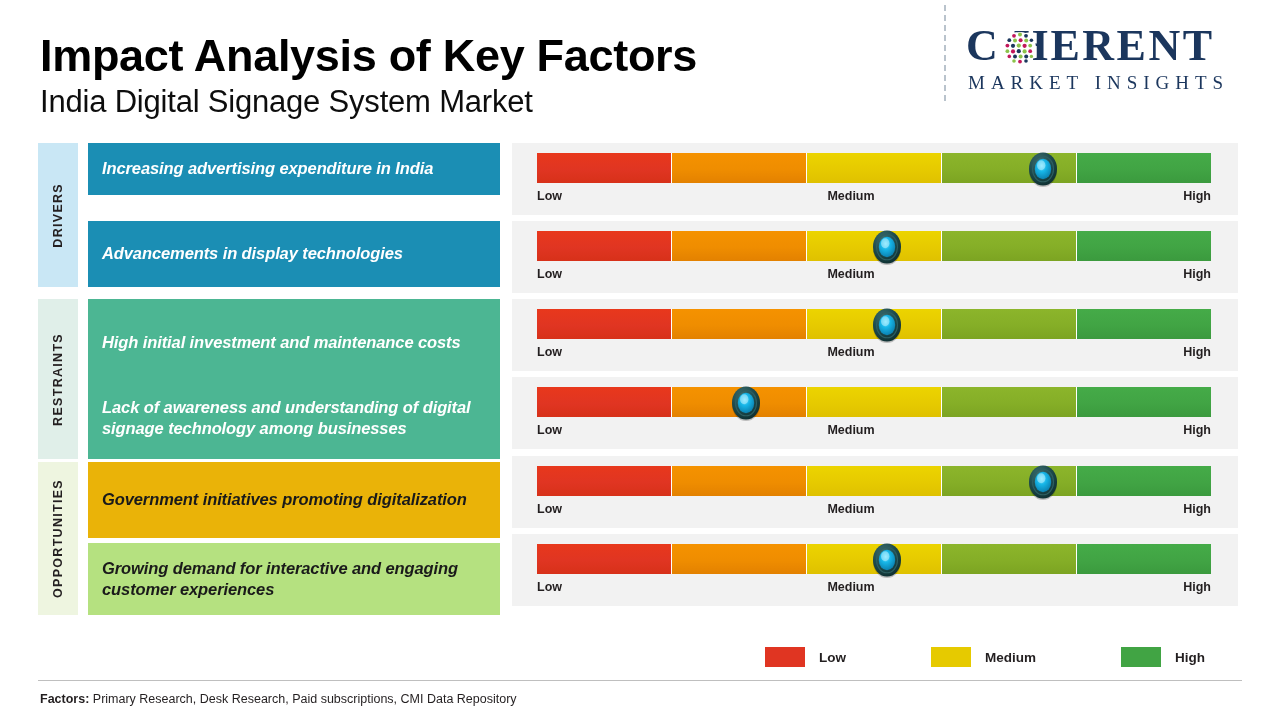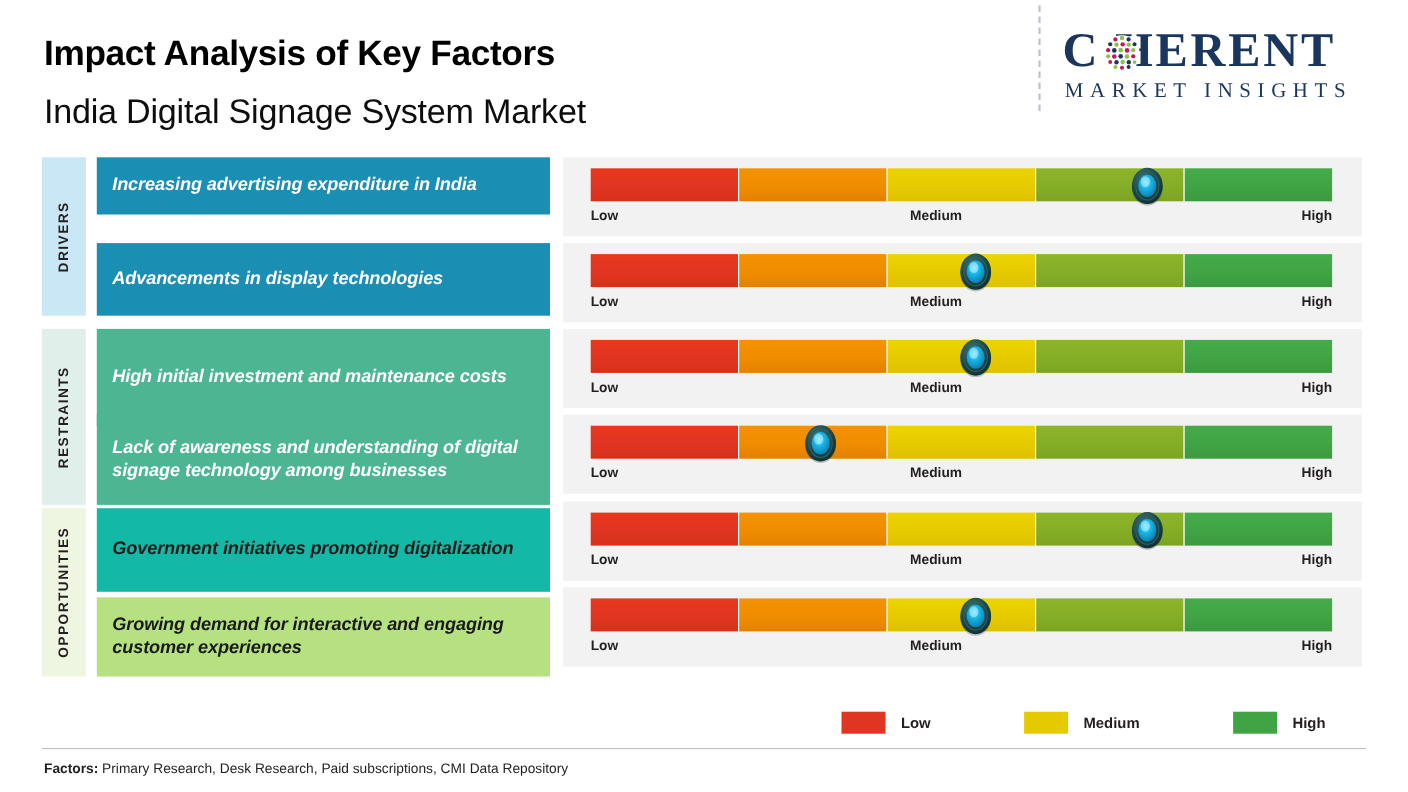--- a/index.html
+++ b/index.html
@@ -12,21 +12,21 @@
     height: 720px;
     position: relative;
     font-family: "Liberation Sans", sans-serif;
     overflow: hidden;
   }
 
   
   #header { position: absolute; left: 0; top: 0; width: 1280px; height: 132px; }
   #title-main {
     position: absolute; left: 40px; top: 30px;
-    font-size: 32px; font-weight: bold; color: #000000;
+    font-size: 45px; font-weight: bold; color: #000000;
     letter-spacing: -0.3px; white-space: nowrap;
   }
   #title-sub {
     position: absolute; left: 40px; top: 84px;
     font-size: 31px; font-weight: normal; color: #0d0d0d;
     letter-spacing: -0.2px; white-space: nowrap;
   }
 
   
   #logo-divider {
@@ -318,21 +318,21 @@
               <stop offset="100%" stop-color="#0d2d2f"></stop>
             </radialGradient>
           </defs>
           <ellipse cx="19" cy="20.5" rx="14" ry="16.5" fill="#000000" opacity="0.22"></ellipse>
           <ellipse cx="19" cy="19" rx="14" ry="16.5" fill="url(#rg3)"></ellipse>
           <ellipse cx="19" cy="19" rx="10.5" ry="12.8" fill="none" stroke="#2e5f61" stroke-width="1.1"></ellipse>
           <ellipse cx="19" cy="19" rx="8.2" ry="10.2" fill="url(#mg3)"></ellipse>
           <ellipse cx="17.2" cy="15.2" rx="4.2" ry="5.0" fill="#b8f0ff" opacity="0.55"></ellipse>
         </svg></div>
     </div>
-    <div class="factor-box" style="top: 322px; height: 76px; background: #14b8a6;">
+    <div class="factor-box" style="top: 322px; height: 76px; background: #eab308;">
       <span style="color: rgb(26, 26, 26);">Government initiatives promoting digitalization</span>
     </div>
     <div class="gauge-panel" style="top: 316px; height: 72px;">
       <div class="gauge-bar">
         <div class="seg seg-0"></div>
         <div class="seg seg-1"></div>
         <div class="seg seg-2"></div>
         <div class="seg seg-3"></div>
         <div class="seg seg-4"></div>
       </div>

